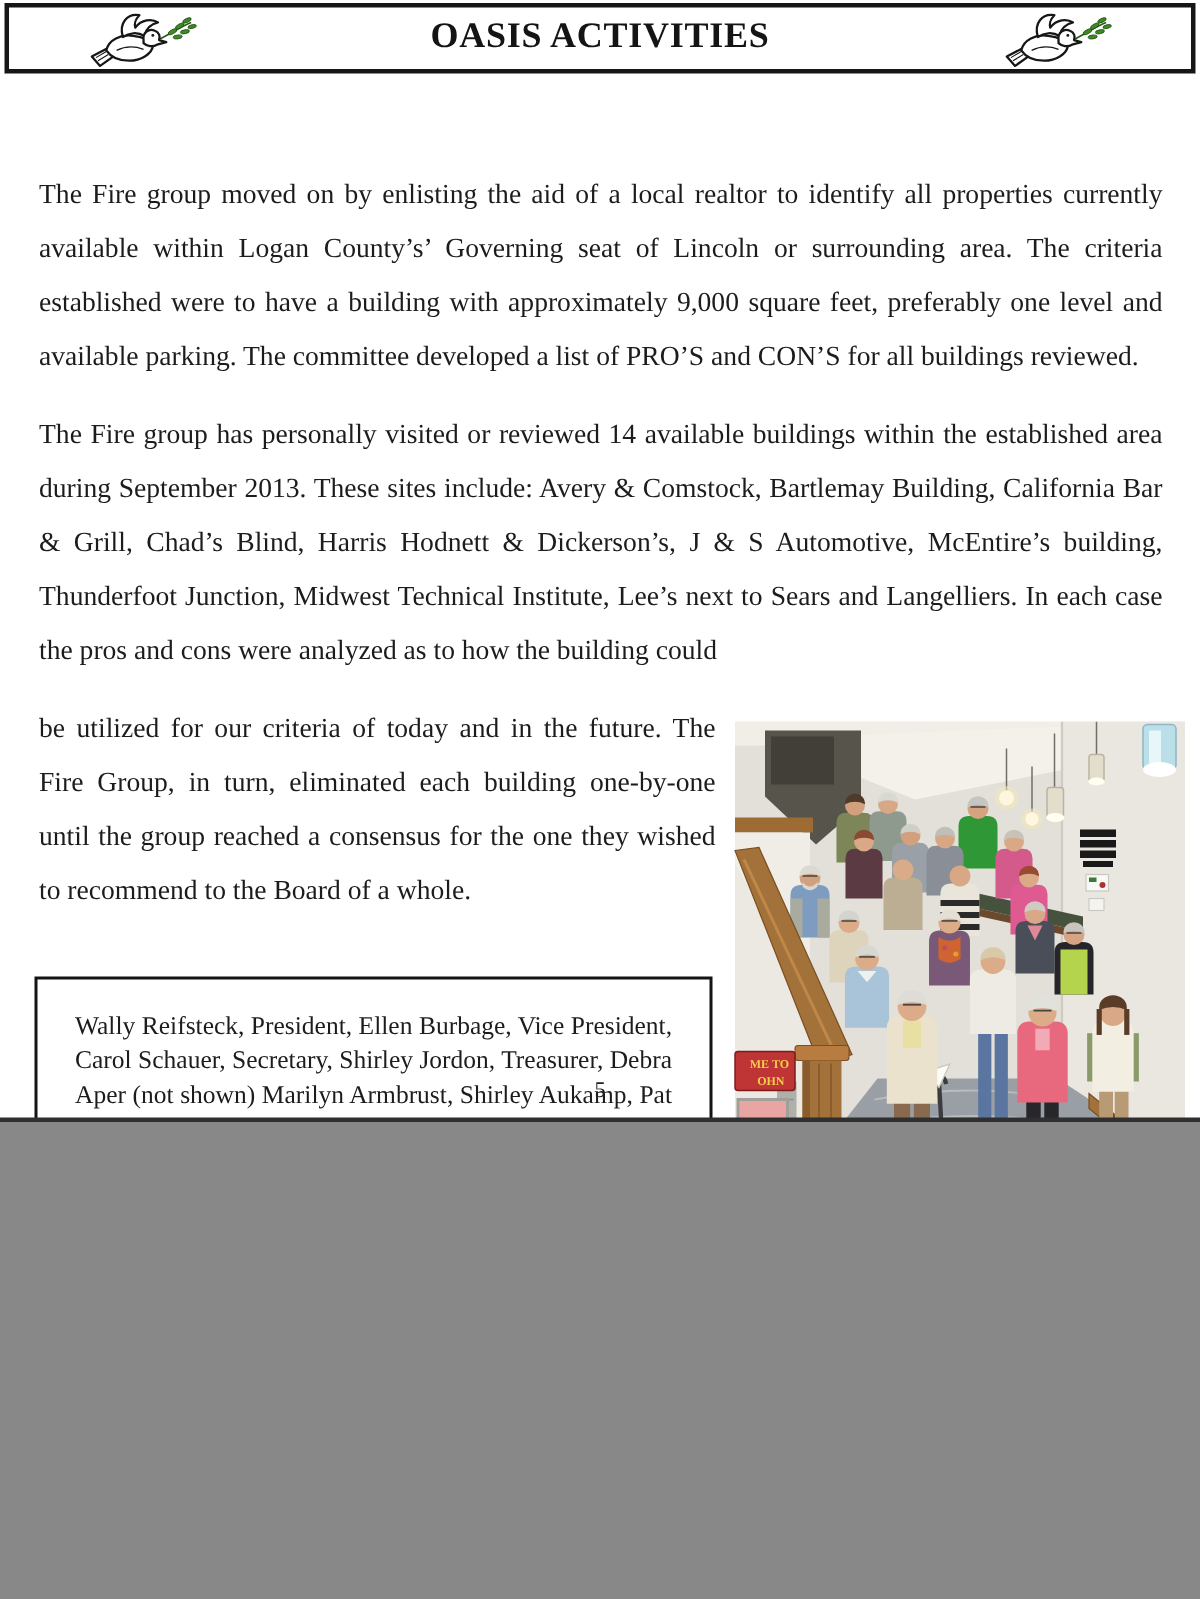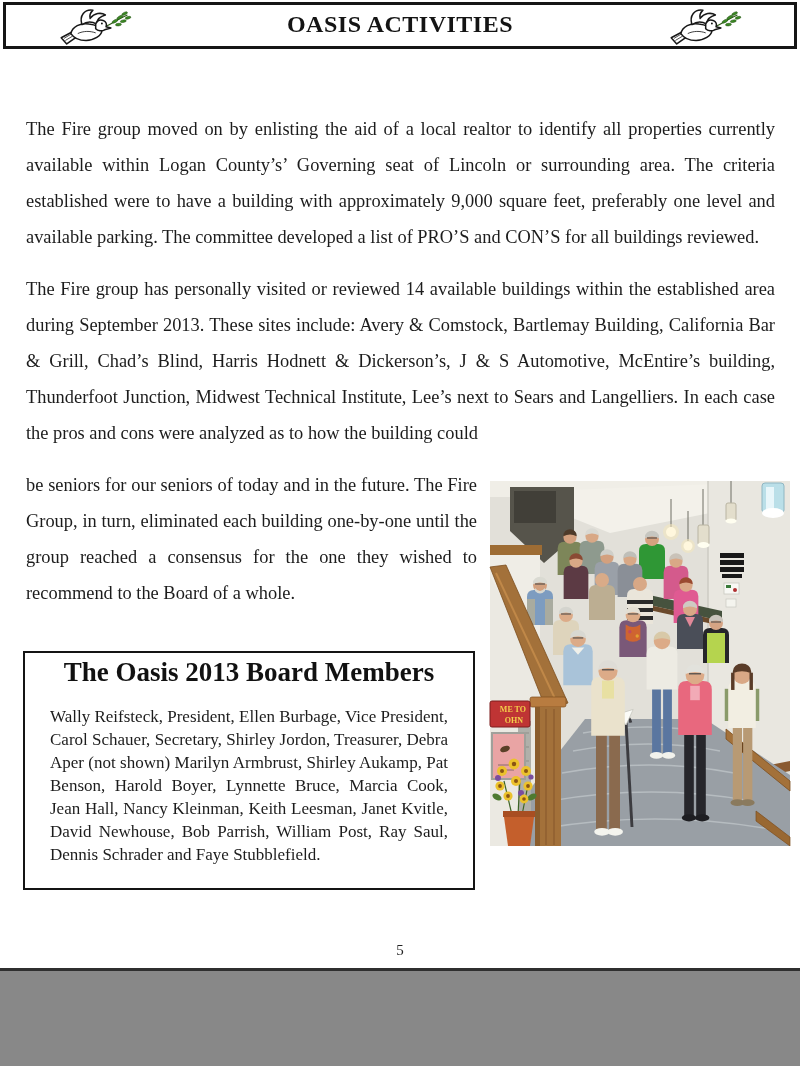--- a/index.html
+++ b/index.html
@@ -1,17 +1,17 @@
 <!DOCTYPE html>
 <html><head>
 <meta charset="utf-8">
 <style>
   html,body{margin:0;padding:0;}
   body{background:#888;}
-  .page{position:relative;width:800px;height:971px;background:#ffffff;margin:0 auto;
+  .page{position:relative;width:800px;height:748px;background:#ffffff;margin:0 auto;
         font-family:"Liberation Serif", serif;color:#1c1c1c;overflow:hidden;}
 
   
   .titlebar{position:absolute;left:3px;top:2px;right:3px;height:41px;border:3px solid #161616;
             display:flex;align-items:center;justify-content:space-between;padding:0 48px;background:#fff;}
   .titlebar h1{position:absolute;left:0;right:0;top:6px;margin:0;text-align:center;
                font-size:24px;font-weight:600;letter-spacing:.5px;color:#141414;}
   .dove{width:82px;height:40px;}
 
   
@@ -339,25 +339,24 @@
                 <circle cx="18" cy="315" r="1.9"></circle>
                 <circle cx="34" cy="318" r="1.8"></circle>
               </g>
             <rect x="13" y="330" width="32" height="6" fill="#a84e22"></rect>
             <polygon points="14,336 44,336 40,365 18,365" fill="#c45f2c"></polygon>
           </g>
 
           <polygon points="266,330 300,356 300,365 266,340" fill="#996832" stroke="#7c4e1e" stroke-width=".7"></polygon>
         </svg>
       </figure>
-      <p>be seniors for our seniors of today and in the future.  The Fire Group, in turn, eliminated each building one-by-one until the group reached a consensus for the one they wished to recommend to the Board of a whole.</p>
+      <p>be utilized for our criteria of today and in the future.  The Fire Group, in turn, eliminated each building one-by-one until the group reached a consensus for the one they wished to recommend to the Board of a whole.</p>
     </div>
 
     <section class="board-box">
-      <h2>The Oasis 2013 Board Members</h2>
       <p>Wally Reifsteck, President, Ellen Burbage, Vice President, Carol Schauer, Secretary, Shirley Jordon, Treasurer, Debra Aper (not shown) Marilyn Armbrust, Shirley Aukamp, Pat Benson, Harold Boyer, Lynnette Bruce, Marcia Cook, Jean Hall, Nancy Kleinman, Keith Leesman, Janet Kvitle, David Newhouse, Bob Parrish, William Post, Ray Saul, Dennis Schrader and Faye Stubblefield.</p>
     </section>
   </main>
 
   <footer>
     <span>5</span>
   </footer>
   <div class="bottom-rule"></div>
 </div>
 

